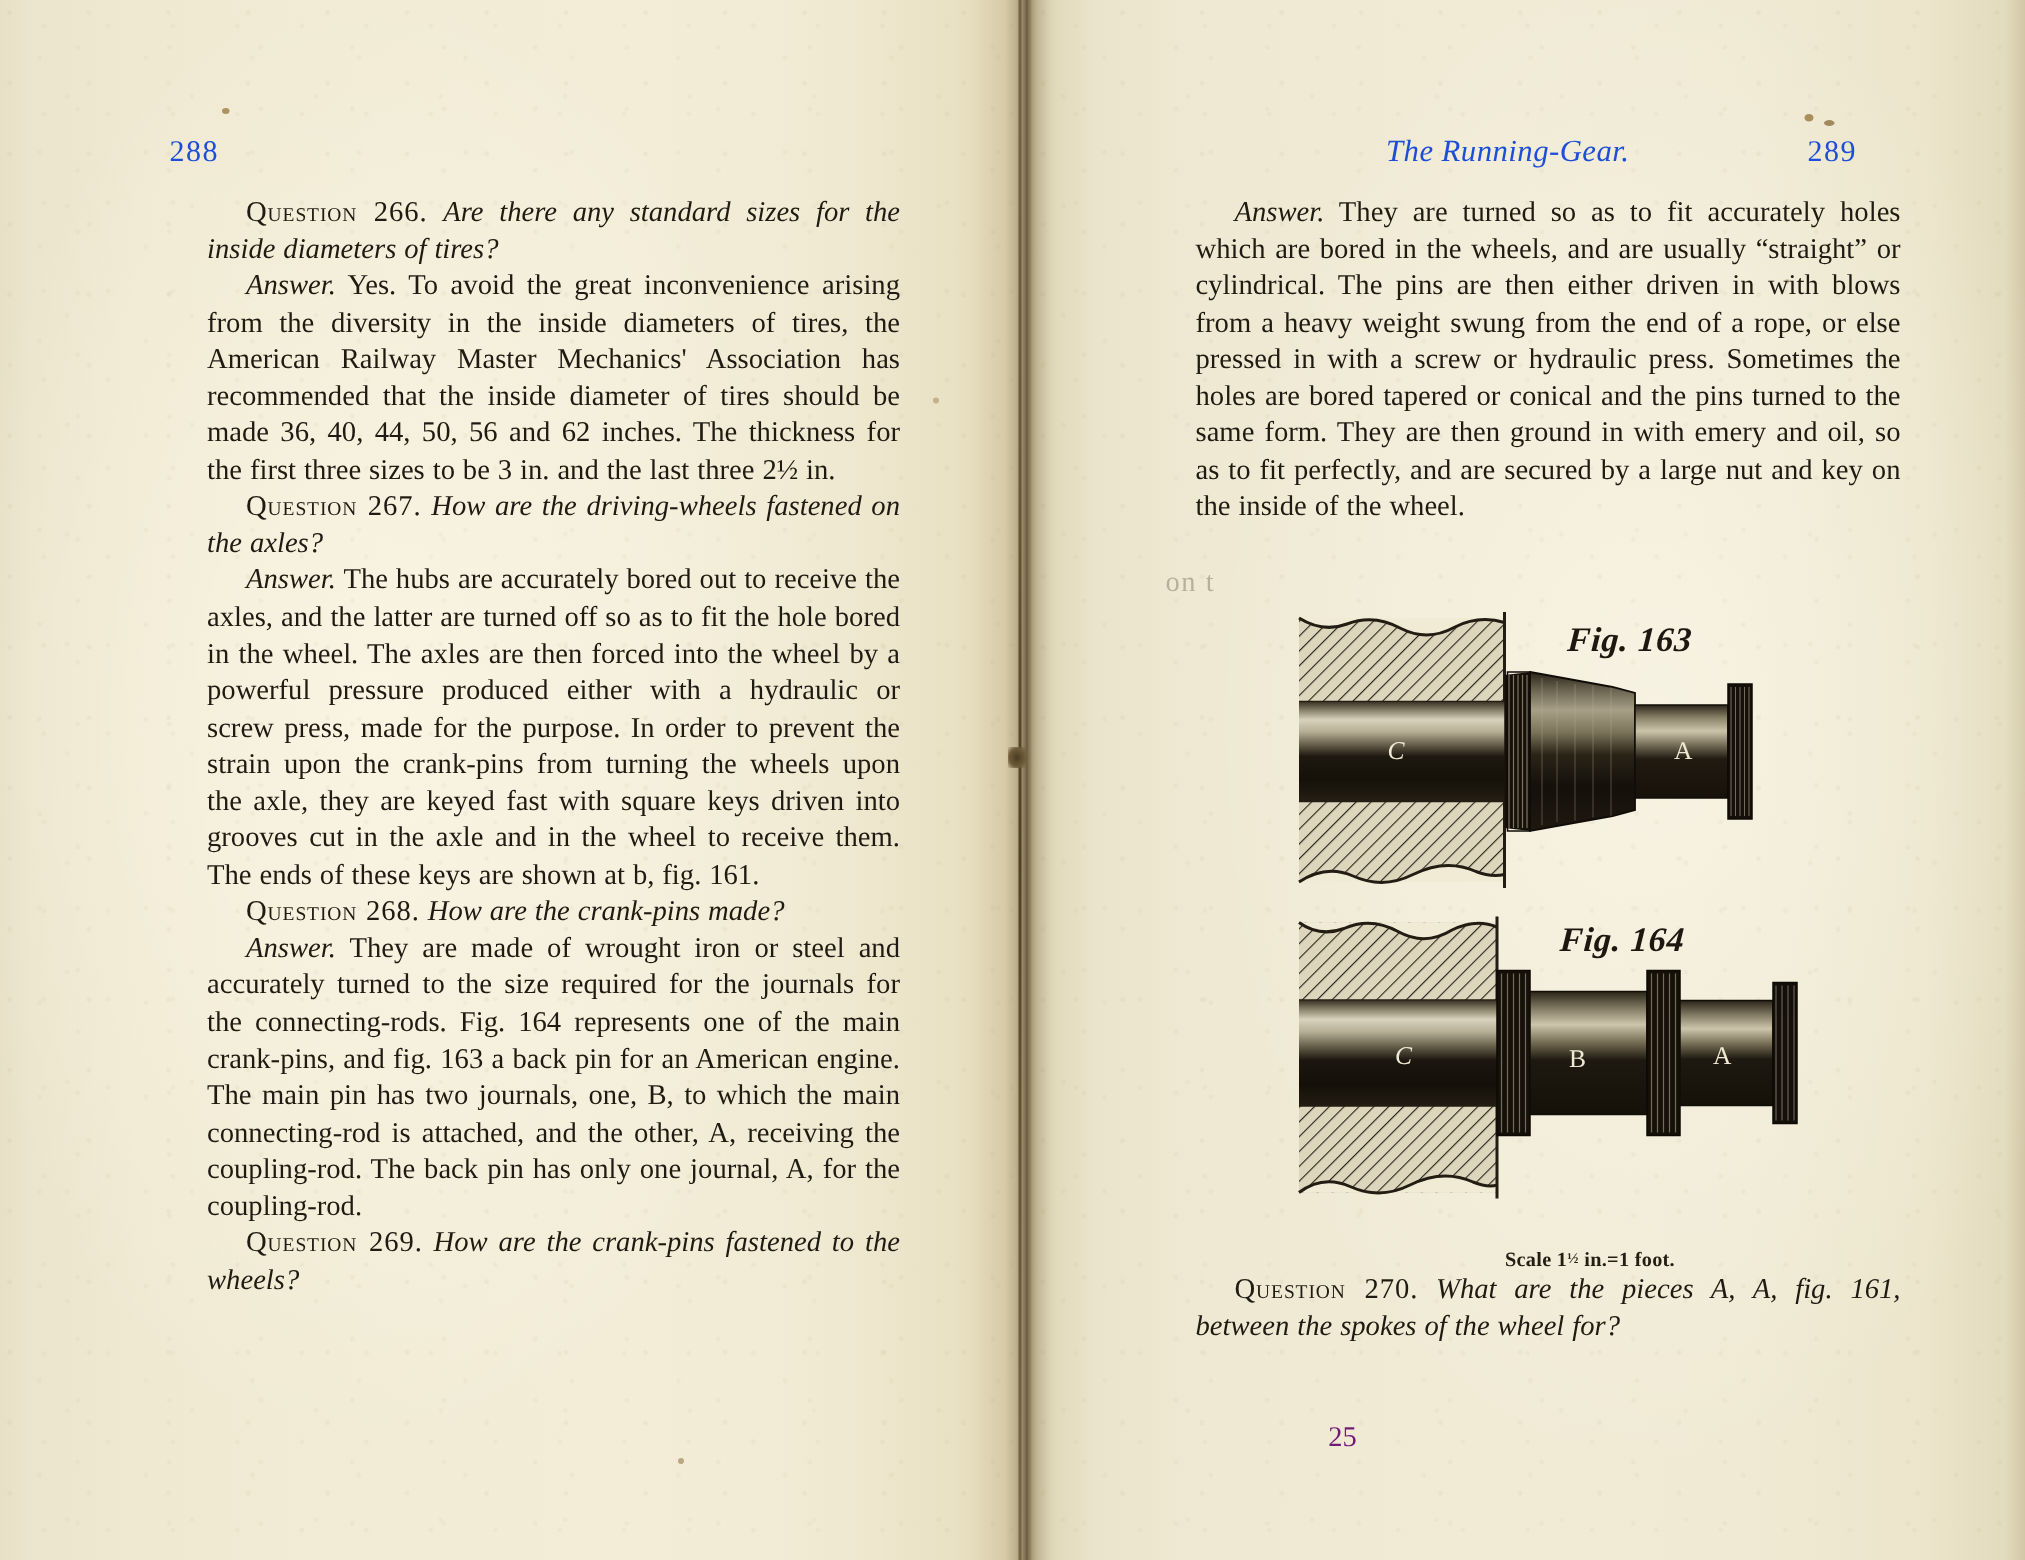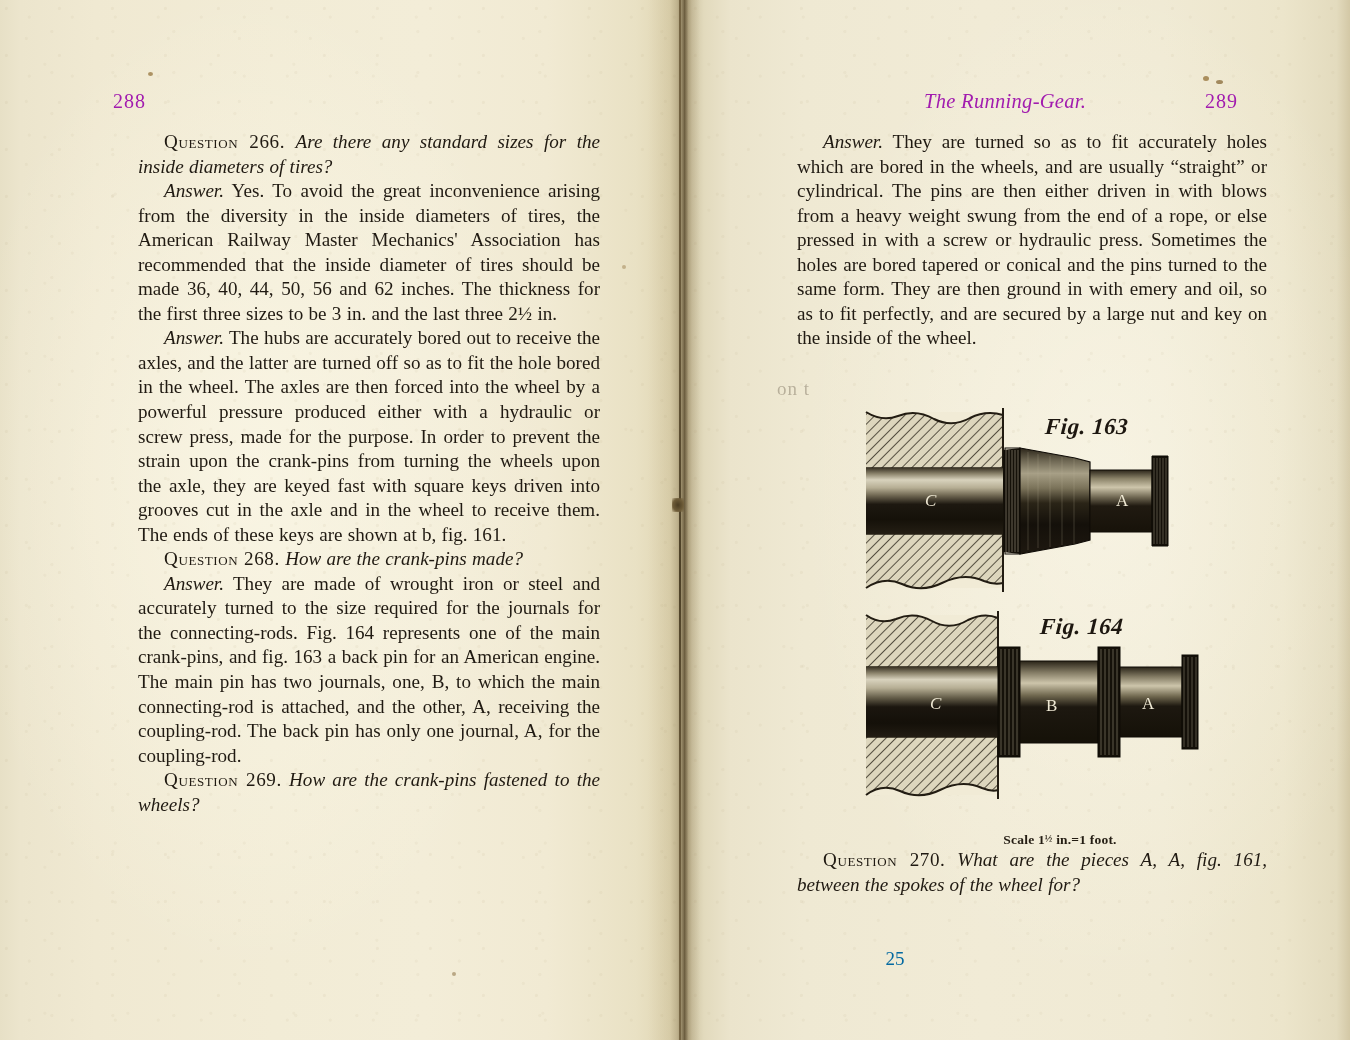--- a/index.html
+++ b/index.html
@@ -44,21 +44,21 @@
       radial-gradient(circle at 85% 77%, rgba(168,150,110,.14) 0 1.2px, transparent 2px),
       radial-gradient(circle at 54% 88%, rgba(168,150,110,.12) 0 1.2px, transparent 2px);
     background-size:53px 47px, 71px 63px, 43px 59px, 61px 41px, 83px 73px;}
 
   
   .col{position:absolute;color:#201a12;margin-left:20px;}
   #left-col{left:118px;top:130px;width:462px;}
   #right-col{left:777px;top:130px;width:470px;}
 
   .runhead{position:absolute;top:88px;height:26px;line-height:26px;
-    font-style:italic;font-size:20.5px;color:#a21caf;letter-spacing:.3px;white-space:nowrap;}
+    font-style:italic;font-size:20.5px;color:#1d4ed8;letter-spacing:.3px;white-space:nowrap;}
   #rh-left-title{left:205px;}
   #rh-left-num{left:113px;font-style:normal;font-size:20px;letter-spacing:1px;}
   #rh-right-title{left:924px;}
   #rh-right-num{left:1205px;font-style:normal;font-size:20px;letter-spacing:1px;}
 
   p.para{
     margin:0;font-size:19.1px;line-height:24.55px;
     text-align:justify;text-align-last:left;
     text-indent:26px;
     word-spacing:.5px;
@@ -75,21 +75,21 @@
   #figures{position:absolute;left:860px;top:400px;width:400px;height:430px;}
   .figcap{position:absolute;font-style:italic;font-weight:bold;font-size:23px;
     color:#1d1710;letter-spacing:.5px;transform:skewX(-4deg);}
   #cap163{left:185px;top:14px;}
   #cap164{left:180px;top:214px;}
   #scale-note{position:absolute;left:860px;top:832px;width:400px;text-align:center;
     font-size:13.5px;font-weight:bold;color:#241d13;letter-spacing:.2px;}
   .frac{display:inline-block;font-size:10px;vertical-align:.18em;}
 
   #sig-25{position:absolute;left:860px;top:948px;width:70px;text-align:center;
-    font-size:19px;color:#0369a1;}
+    font-size:19px;color:#701a75;}
 
   svg{display:block;}
 </style>
 </head>
 <body>
 
 <div id="scan">
 
   <div class="sheet" id="left-page"></div>
 
@@ -119,20 +119,24 @@
     <p class="para">
       <span class="qlabel">Question 266.</span>
       <span class="qtext">Are there any standard sizes for the inside diameters of tires?</span>
     </p>
 
     <p class="para">
       <span class="lead">Answer.</span>
       <span>Yes. To avoid the great inconvenience arising from the diversity in the inside diameters of tires, the American Railway Master Mechanics' Association has recommended that the inside diameter of tires should be made 36, 40, 44, 50, 56 and 62 inches. The thickness for the first three sizes to be 3 in. and the last three 2½ in.</span>
     </p>
 
+    <p class="para">
+      <span class="qlabel">Question 267.</span>
+      <span class="qtext">How are the driving-wheels fastened on the axles?</span>
+    </p>
 
     <p class="para">
       <span class="lead">Answer.</span>
       <span>The hubs are accurately bored out to receive the axles, and the latter are turned off so as to fit the hole bored in the wheel. The axles are then forced into the wheel by a powerful pressure produced either with a hydraulic or screw press, made for the purpose. In order to prevent the strain upon the crank-pins from turning the wheels upon the axle, they are keyed fast with square keys driven into grooves cut in the axle and in the wheel to receive them. The ends of these keys are shown at b, fig. 161.</span>
     </p>
 
     <p class="para">
       <span class="qlabel">Question 268.</span>
       <span class="qtext">How are the crank-pins made?</span>
     </p>

